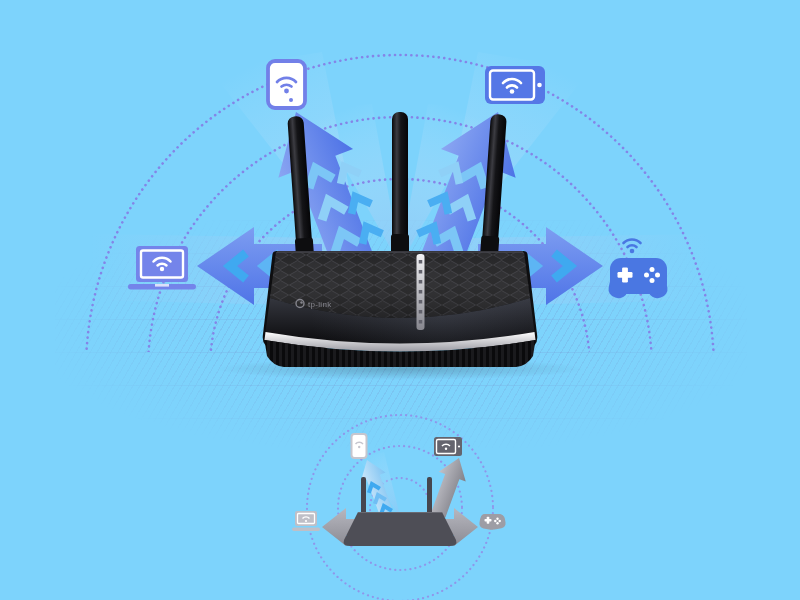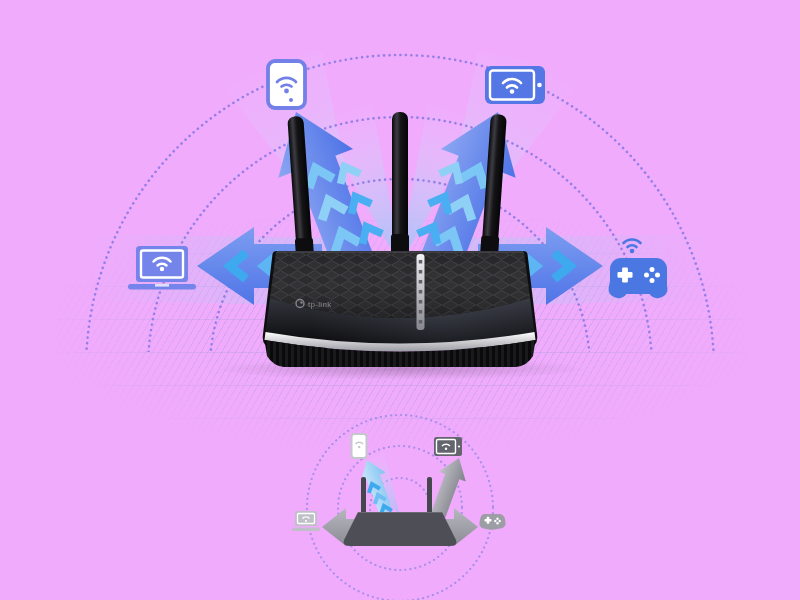--- a/index.html
+++ b/index.html
@@ -1,16 +1,16 @@
 <!DOCTYPE html>
 <html><head>
 <meta charset="utf-8">
 <style>
   html,body{margin:0;padding:0;background:#fff;}
-  .scene{position:relative;width:800px;height:600px;overflow:hidden;background:#f0abfc;
+  .scene{position:relative;width:800px;height:600px;overflow:hidden;background:#7dd3fc;
          font-family:"Liberation Sans",sans-serif;}
   .layer{position:absolute;left:0;top:0;}
   .grid-floor{
     position:absolute;left:55px;top:220px;width:692px;height:228px;
     background:
       repeating-linear-gradient(120deg, rgba(118,148,206,0.22) 0 1px, rgba(0,0,0,0) 1px 6px),
       repeating-linear-gradient(180deg, rgba(118,148,206,0.20) 0 1px, rgba(0,0,0,0) 1px 33px);
     -webkit-mask-image: radial-gradient(ellipse at 50% 48%, #000 38%, rgba(0,0,0,0) 76%);
             mask-image: radial-gradient(ellipse at 50% 48%, #000 38%, rgba(0,0,0,0) 76%);
   }

